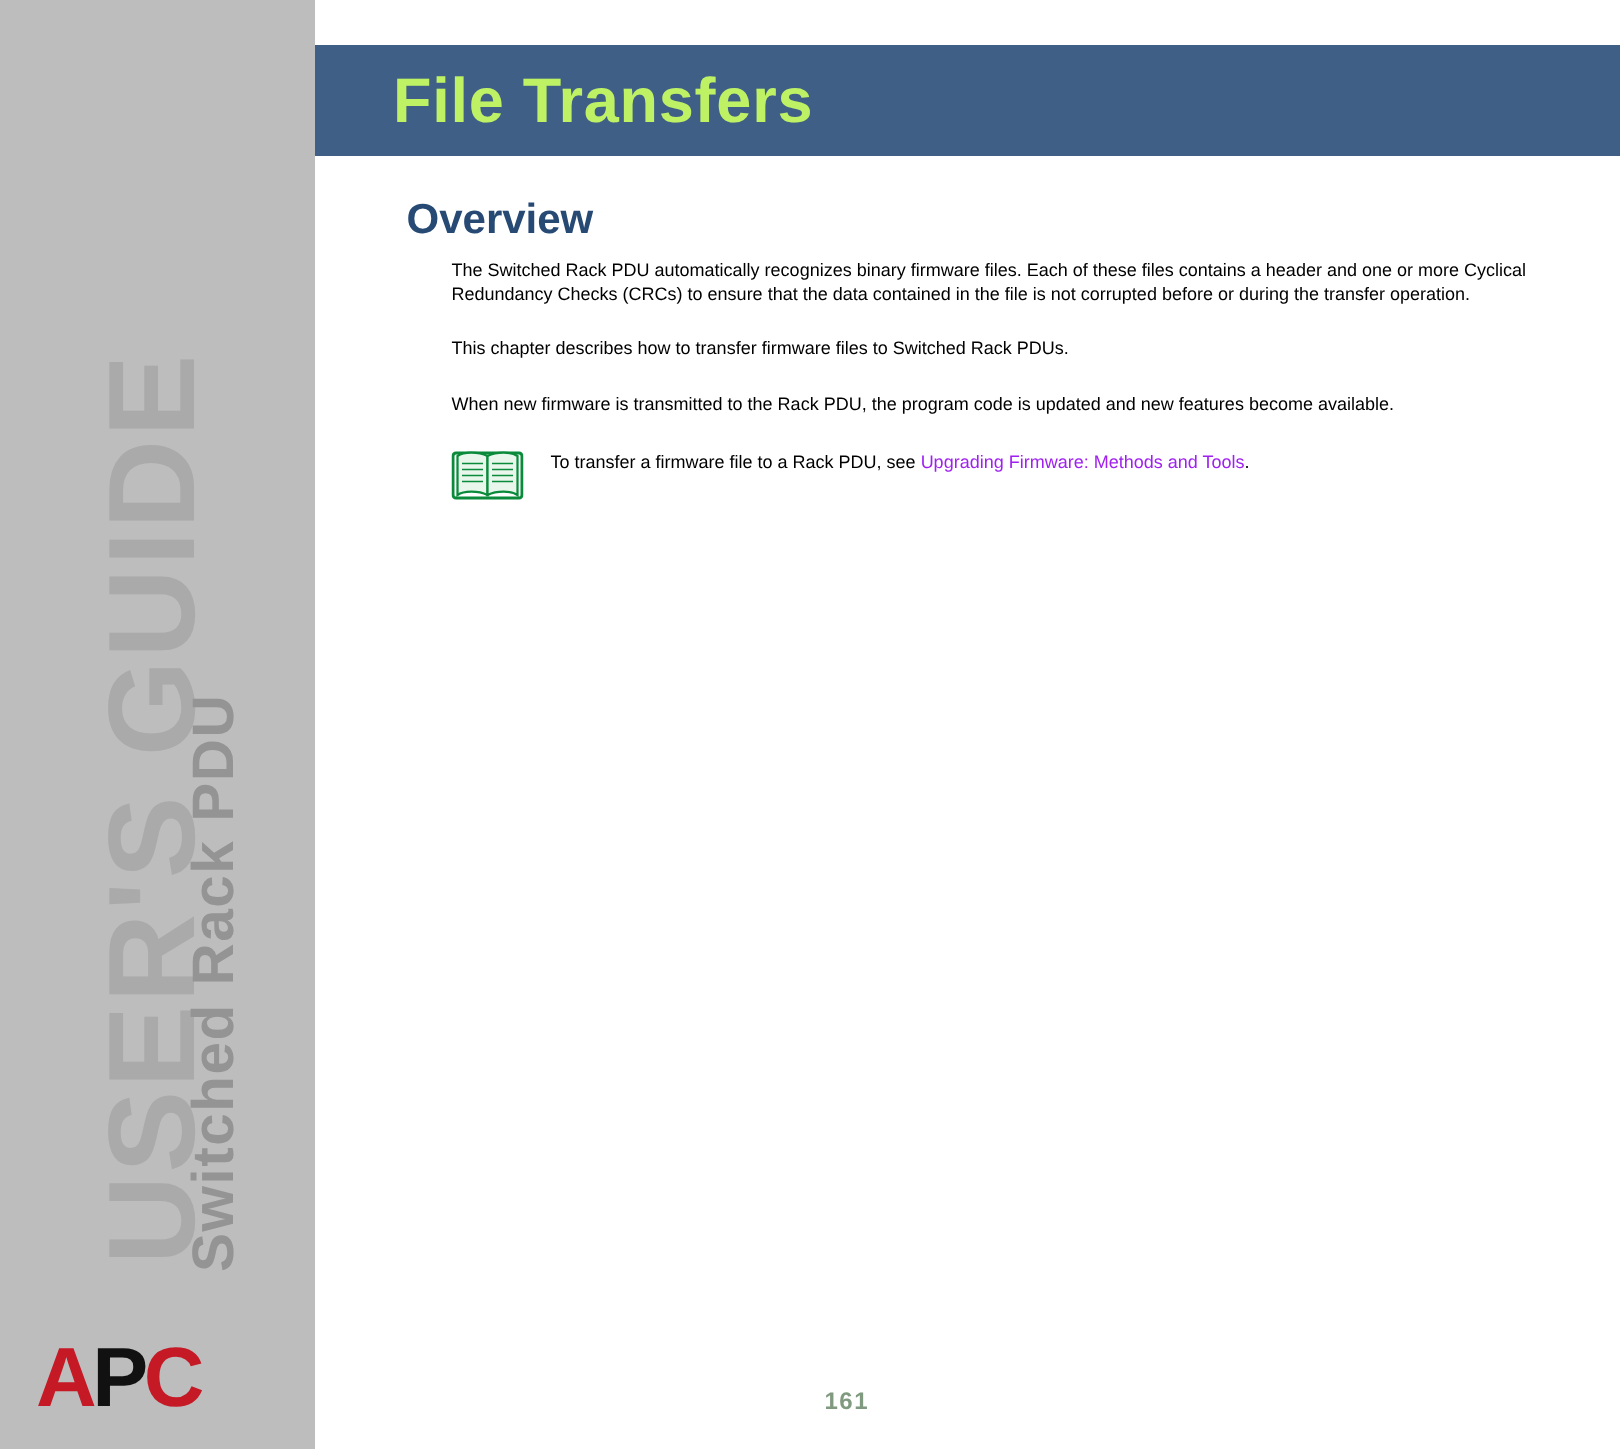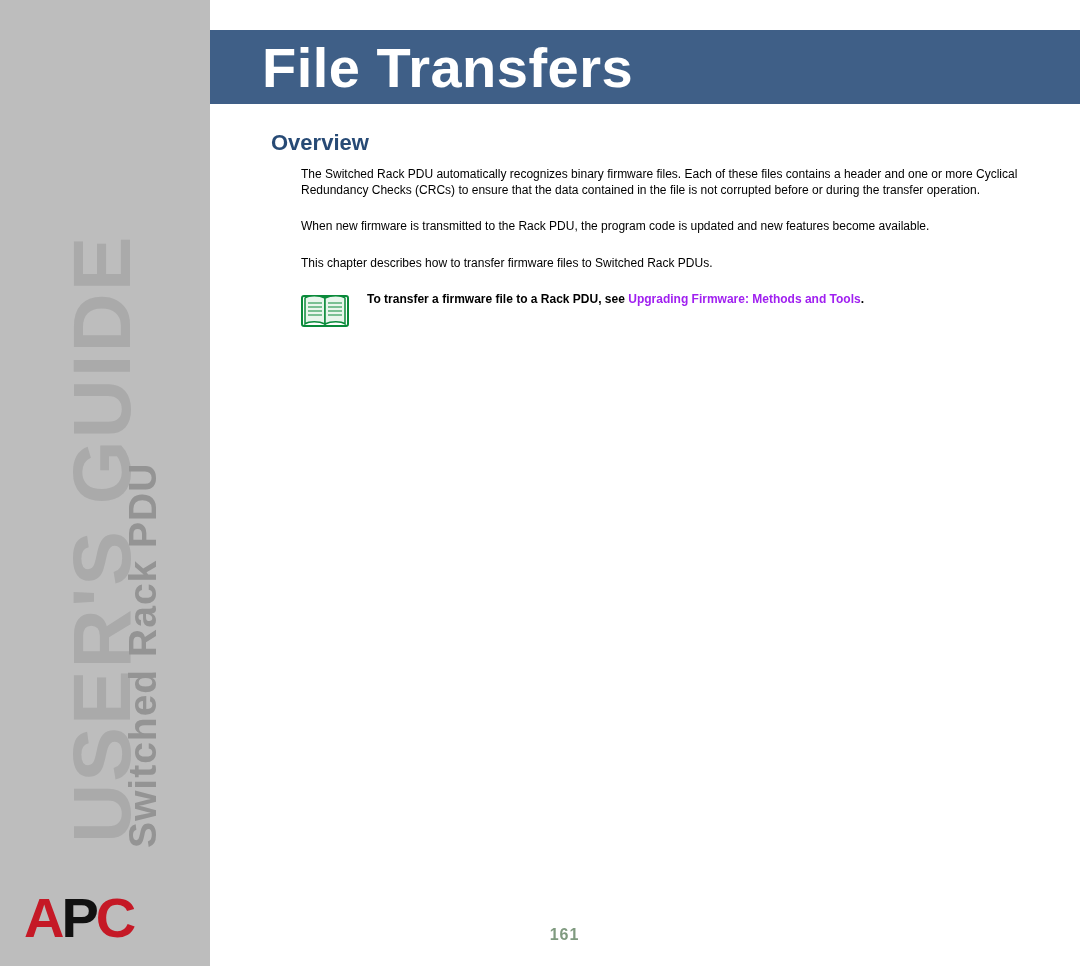--- a/index.html
+++ b/index.html
@@ -74,60 +74,59 @@
     .header {
       position: absolute;
       left: 210px; top: 30px;
       width: 870px; height: 74px;
       background: #3f5f87;
       display: flex;
       align-items: center;
       padding-left: 52px;
     }
     .header h1 {
-      color: #ffffff;
+      color: #bef264;
       font-family: "Trebuchet MS", "Segoe UI", Arial, sans-serif;
-      font-size: 56px;
+      font-size: 42px;
       font-weight: 700;
       letter-spacing: 0.5px;
     }
 
     
     .content {
       position: absolute;
       left: 265px; top: 130px;
       width: 780px;
     }
     .content h2 {
       color: #274a75;
       font-family: "Trebuchet MS", "Segoe UI", Arial, sans-serif;
       font-size: 36px;
       font-weight: 700;
       margin-bottom: 18px;
     }
     .content h3 {
       color: #274a75;
       font-family: "Trebuchet MS", "Segoe UI", Arial, sans-serif;
-      font-size: 22px;
+      font-size: 28px;
       font-weight: 700;
       margin-bottom: 10px;
       margin-left: 6px;
     }
     .content p {
       font-size: 12px;
       color: #000;
       line-height: 1.35;
       margin: 0 0 20px 36px;
     }
     .note-row {
       display: flex;
-      align-items: flex-start;
+      align-items: center;
       margin-left: 36px;
       gap: 18px;
-      font-weight: bold;
     }
     .note-row .icon { flex: 0 0 48px; padding-top: 2px; }
     .note-row .note-body { flex: 1; font-size: 20px; line-height: 1.35; color: #000; }
     .note-row .note-body p { margin-left: 0; }
     .link { color: #a020f0; }
 
     .pagenum {
       position: absolute;
       left: 210px; bottom: 22px;
       width: 709px;
@@ -156,22 +155,22 @@
   </div>
 
   <div class="header">
     <h1>File Transfers</h1>
   </div>
 
   <div class="content">
     <h3>Overview</h3>
 
     <p>The Switched Rack PDU automatically recognizes binary firmware files. Each of these files contains a header and one or more Cyclical Redundancy Checks (CRCs) to ensure that the data contained in the file is not corrupted before or during the transfer operation.</p>
+    <p>This chapter describes how to transfer firmware files to Switched Rack PDUs.</p>
     <p>When new firmware is transmitted to the Rack PDU, the program code is updated and new features become available.</p>
-    <p>This chapter describes how to transfer firmware files to Switched Rack PDUs.</p>
 
     <div class="note-row">
       <div class="icon">
         <svg width="48" height="36" viewBox="0 0 48 36">
           <rect x="1" y="3" width="46" height="30" rx="2" fill="#ffffff" stroke="#0a8a3a" stroke-width="2"></rect>
           <path d="M24 5 C18 2 8 2 4 5 V31 C8 28 18 28 24 31 Z" fill="#e8f6ec" stroke="#0a8a3a" stroke-width="1.5"></path>
           <path d="M24 5 C30 2 40 2 44 5 V31 C40 28 30 28 24 31 Z" fill="#e8f6ec" stroke="#0a8a3a" stroke-width="1.5"></path>
           <line x1="7" y1="10" x2="21" y2="10" stroke="#0a8a3a" stroke-width="1"></line>
           <line x1="7" y1="14" x2="21" y2="14" stroke="#0a8a3a" stroke-width="1"></line>
           <line x1="7" y1="18" x2="21" y2="18" stroke="#0a8a3a" stroke-width="1"></line>

